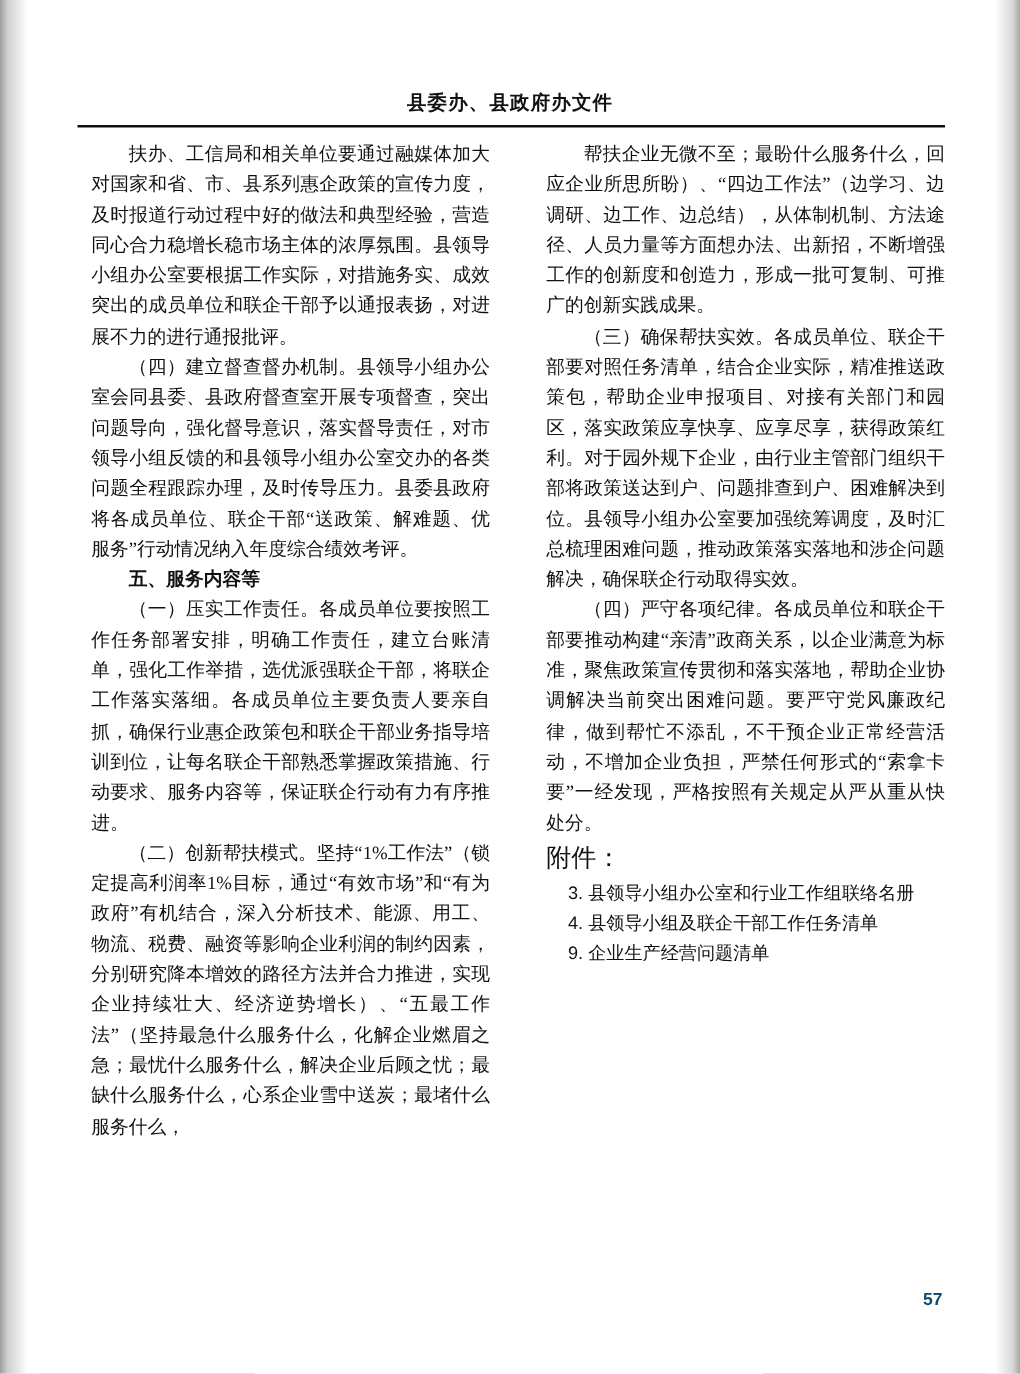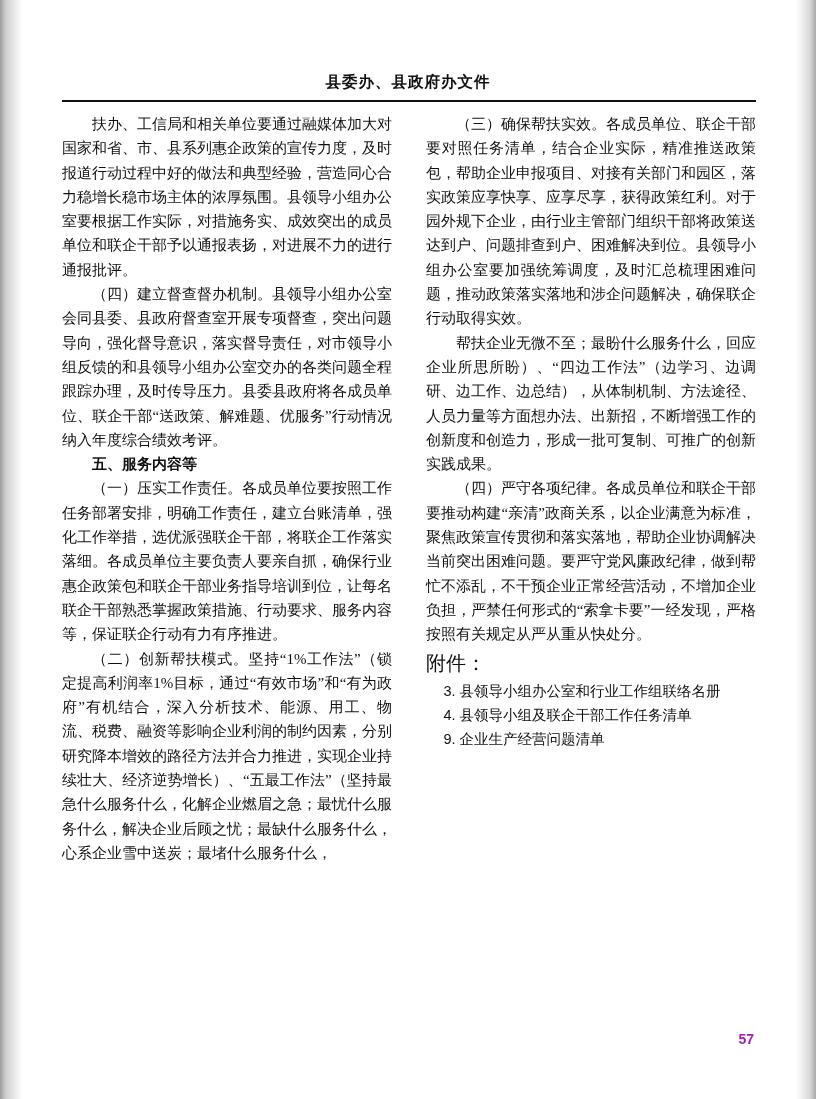--- a/index.html
+++ b/index.html
@@ -57,20 +57,21 @@
     right: 60px;
     display: flex;
     gap: 34px;
   }
   .col {
     width: 330px;
     font-size: 15px;
     line-height: 1.62;
     text-align: justify;
     text-justify: inter-ideograph;
+    margin-left: 11px;
   }
   .col p {
     margin: 0;
   }
   .indent {
     text-indent: 2em;
   }
   .subhead {
     text-indent: 2em;
     font-family: "Liberation Sans", "DejaVu Sans", sans-serif;
@@ -91,21 +92,21 @@
     line-height: 1.66;
     margin-top: 4px;
   }
   .page-number {
     position: absolute;
     right: 62px;
     bottom: 52px;
     font-family: "Liberation Sans", "DejaVu Sans", sans-serif;
     font-size: 14px;
     font-weight: bold;
-    color: #a21caf;
+    color: #0c4a6e;
   }
 </style>
 </head>
 <body>
 
 <div class="page">
 
   <div class="page-edge-left"></div>
   <div class="page-edge-right"></div>
 
@@ -116,22 +117,22 @@
 
     <div class="col">
       <p class="indent">扶办、工信局和相关单位要通过融媒体加大对国家和省、市、县系列惠企政策的宣传力度，及时报道行动过程中好的做法和典型经验，营造同心合力稳增长稳市场主体的浓厚氛围。县领导小组办公室要根据工作实际，对措施务实、成效突出的成员单位和联企干部予以通报表扬，对进展不力的进行通报批评。</p>
       <p class="indent">（四）建立督查督办机制。县领导小组办公室会同县委、县政府督查室开展专项督查，突出问题导向，强化督导意识，落实督导责任，对市领导小组反馈的和县领导小组办公室交办的各类问题全程跟踪办理，及时传导压力。县委县政府将各成员单位、联企干部“送政策、解难题、优服务”行动情况纳入年度综合绩效考评。</p>
       <p class="subhead">五、服务内容等</p>
       <p class="indent">（一）压实工作责任。各成员单位要按照工作任务部署安排，明确工作责任，建立台账清单，强化工作举措，选优派强联企干部，将联企工作落实落细。各成员单位主要负责人要亲自抓，确保行业惠企政策包和联企干部业务指导培训到位，让每名联企干部熟悉掌握政策措施、行动要求、服务内容等，保证联企行动有力有序推进。</p>
       <p class="indent">（二）创新帮扶模式。坚持“1%工作法”（锁定提高利润率1%目标，通过“有效市场”和“有为政府”有机结合，深入分析技术、能源、用工、物流、税费、融资等影响企业利润的制约因素，分别研究降本增效的路径方法并合力推进，实现企业持续壮大、经济逆势增长）、“五最工作法”（坚持最急什么服务什么，化解企业燃眉之急；最忧什么服务什么，解决企业后顾之忧；最缺什么服务什么，心系企业雪中送炭；最堵什么服务什么，</p>
     </div>
 
     <div class="col">
+      <p class="indent">帮扶企业无微不至；最盼什么服务什么，回应企业所思所盼）、“四边工作法”（边学习、边调研、边工作、边总结），从体制机制、方法途径、人员力量等方面想办法、出新招，不断增强工作的创新度和创造力，形成一批可复制、可推广的创新实践成果。</p>
       <p class="indent">（三）确保帮扶实效。各成员单位、联企干部要对照任务清单，结合企业实际，精准推送政策包，帮助企业申报项目、对接有关部门和园区，落实政策应享快享、应享尽享，获得政策红利。对于园外规下企业，由行业主管部门组织干部将政策送达到户、问题排查到户、困难解决到位。县领导小组办公室要加强统筹调度，及时汇总梳理困难问题，推动政策落实落地和涉企问题解决，确保联企行动取得实效。</p>
-      <p class="indent">帮扶企业无微不至；最盼什么服务什么，回应企业所思所盼）、“四边工作法”（边学习、边调研、边工作、边总结），从体制机制、方法途径、人员力量等方面想办法、出新招，不断增强工作的创新度和创造力，形成一批可复制、可推广的创新实践成果。</p>
       <p class="indent">（四）严守各项纪律。各成员单位和联企干部要推动构建“亲清”政商关系，以企业满意为标准，聚焦政策宣传贯彻和落实落地，帮助企业协调解决当前突出困难问题。要严守党风廉政纪律，做到帮忙不添乱，不干预企业正常经营活动，不增加企业负担，严禁任何形式的“索拿卡要”一经发现，严格按照有关规定从严从重从快处分。</p>
 
       <p class="attach-title">附件：</p>
       <p class="attach-item">3. 县领导小组办公室和行业工作组联络名册</p>
       <p class="attach-item">4. 县领导小组及联企干部工作任务清单</p>
       <p class="attach-item">9. 企业生产经营问题清单</p>
     </div>
 
   </div>
 

